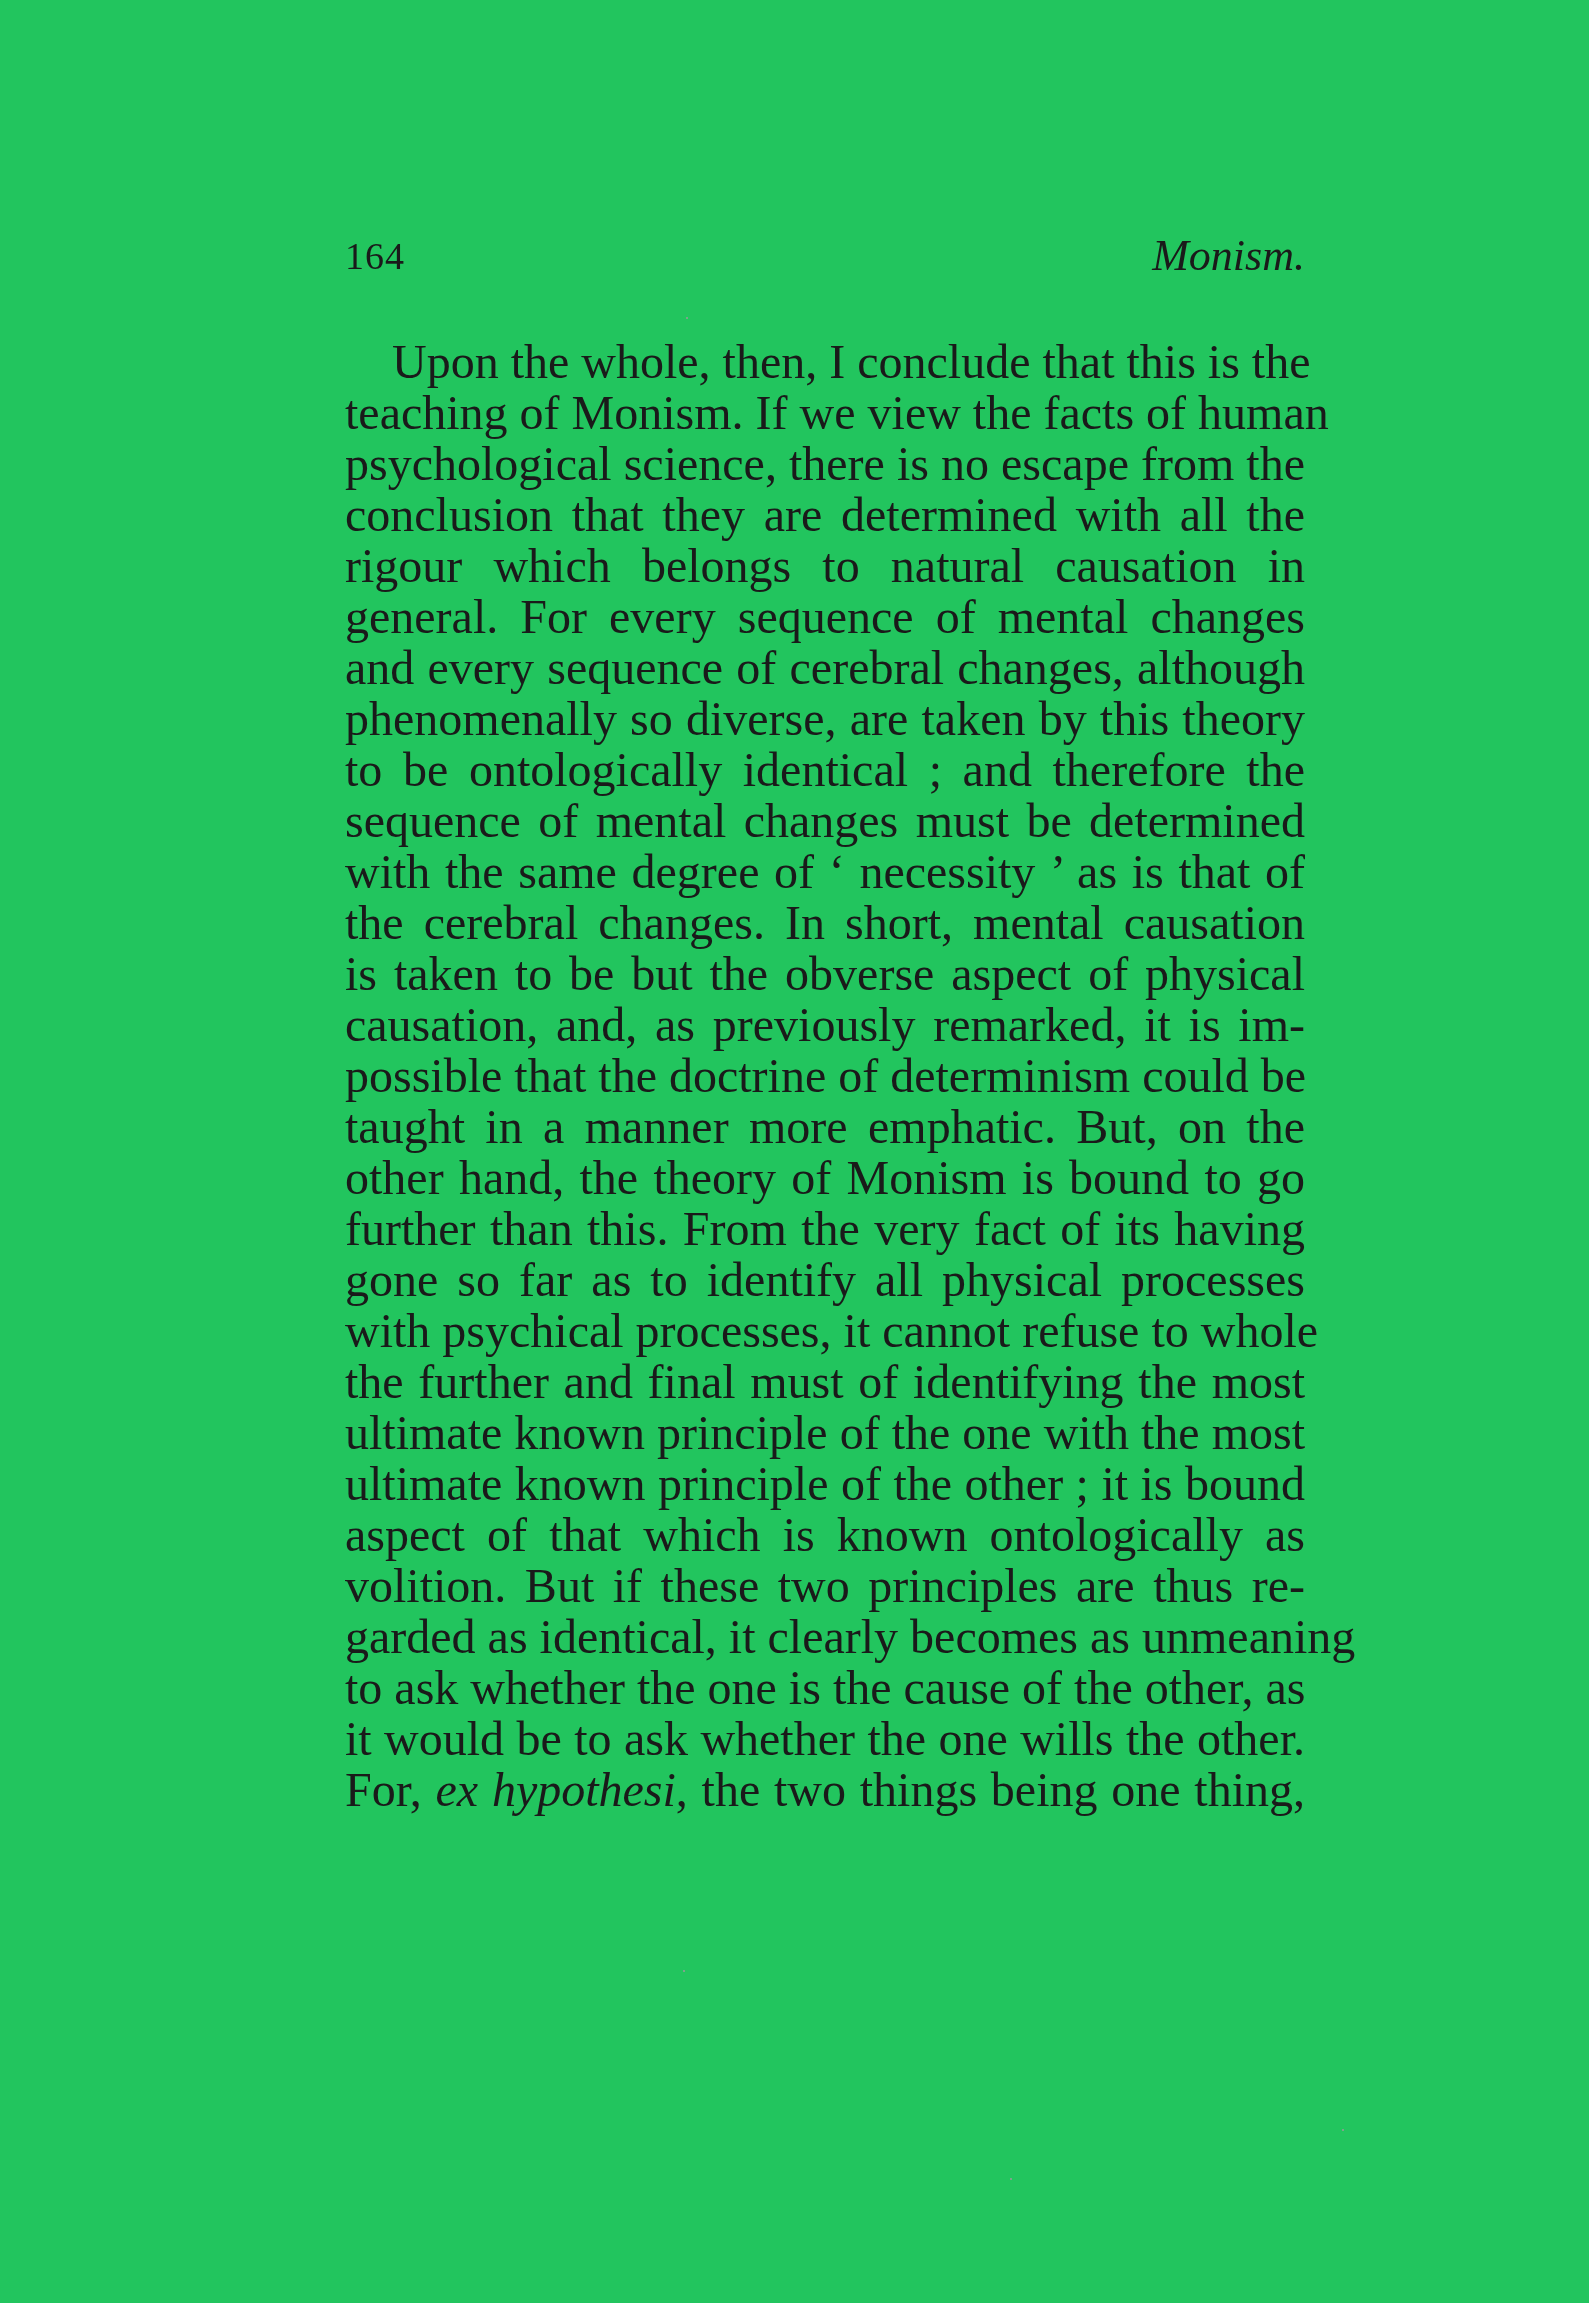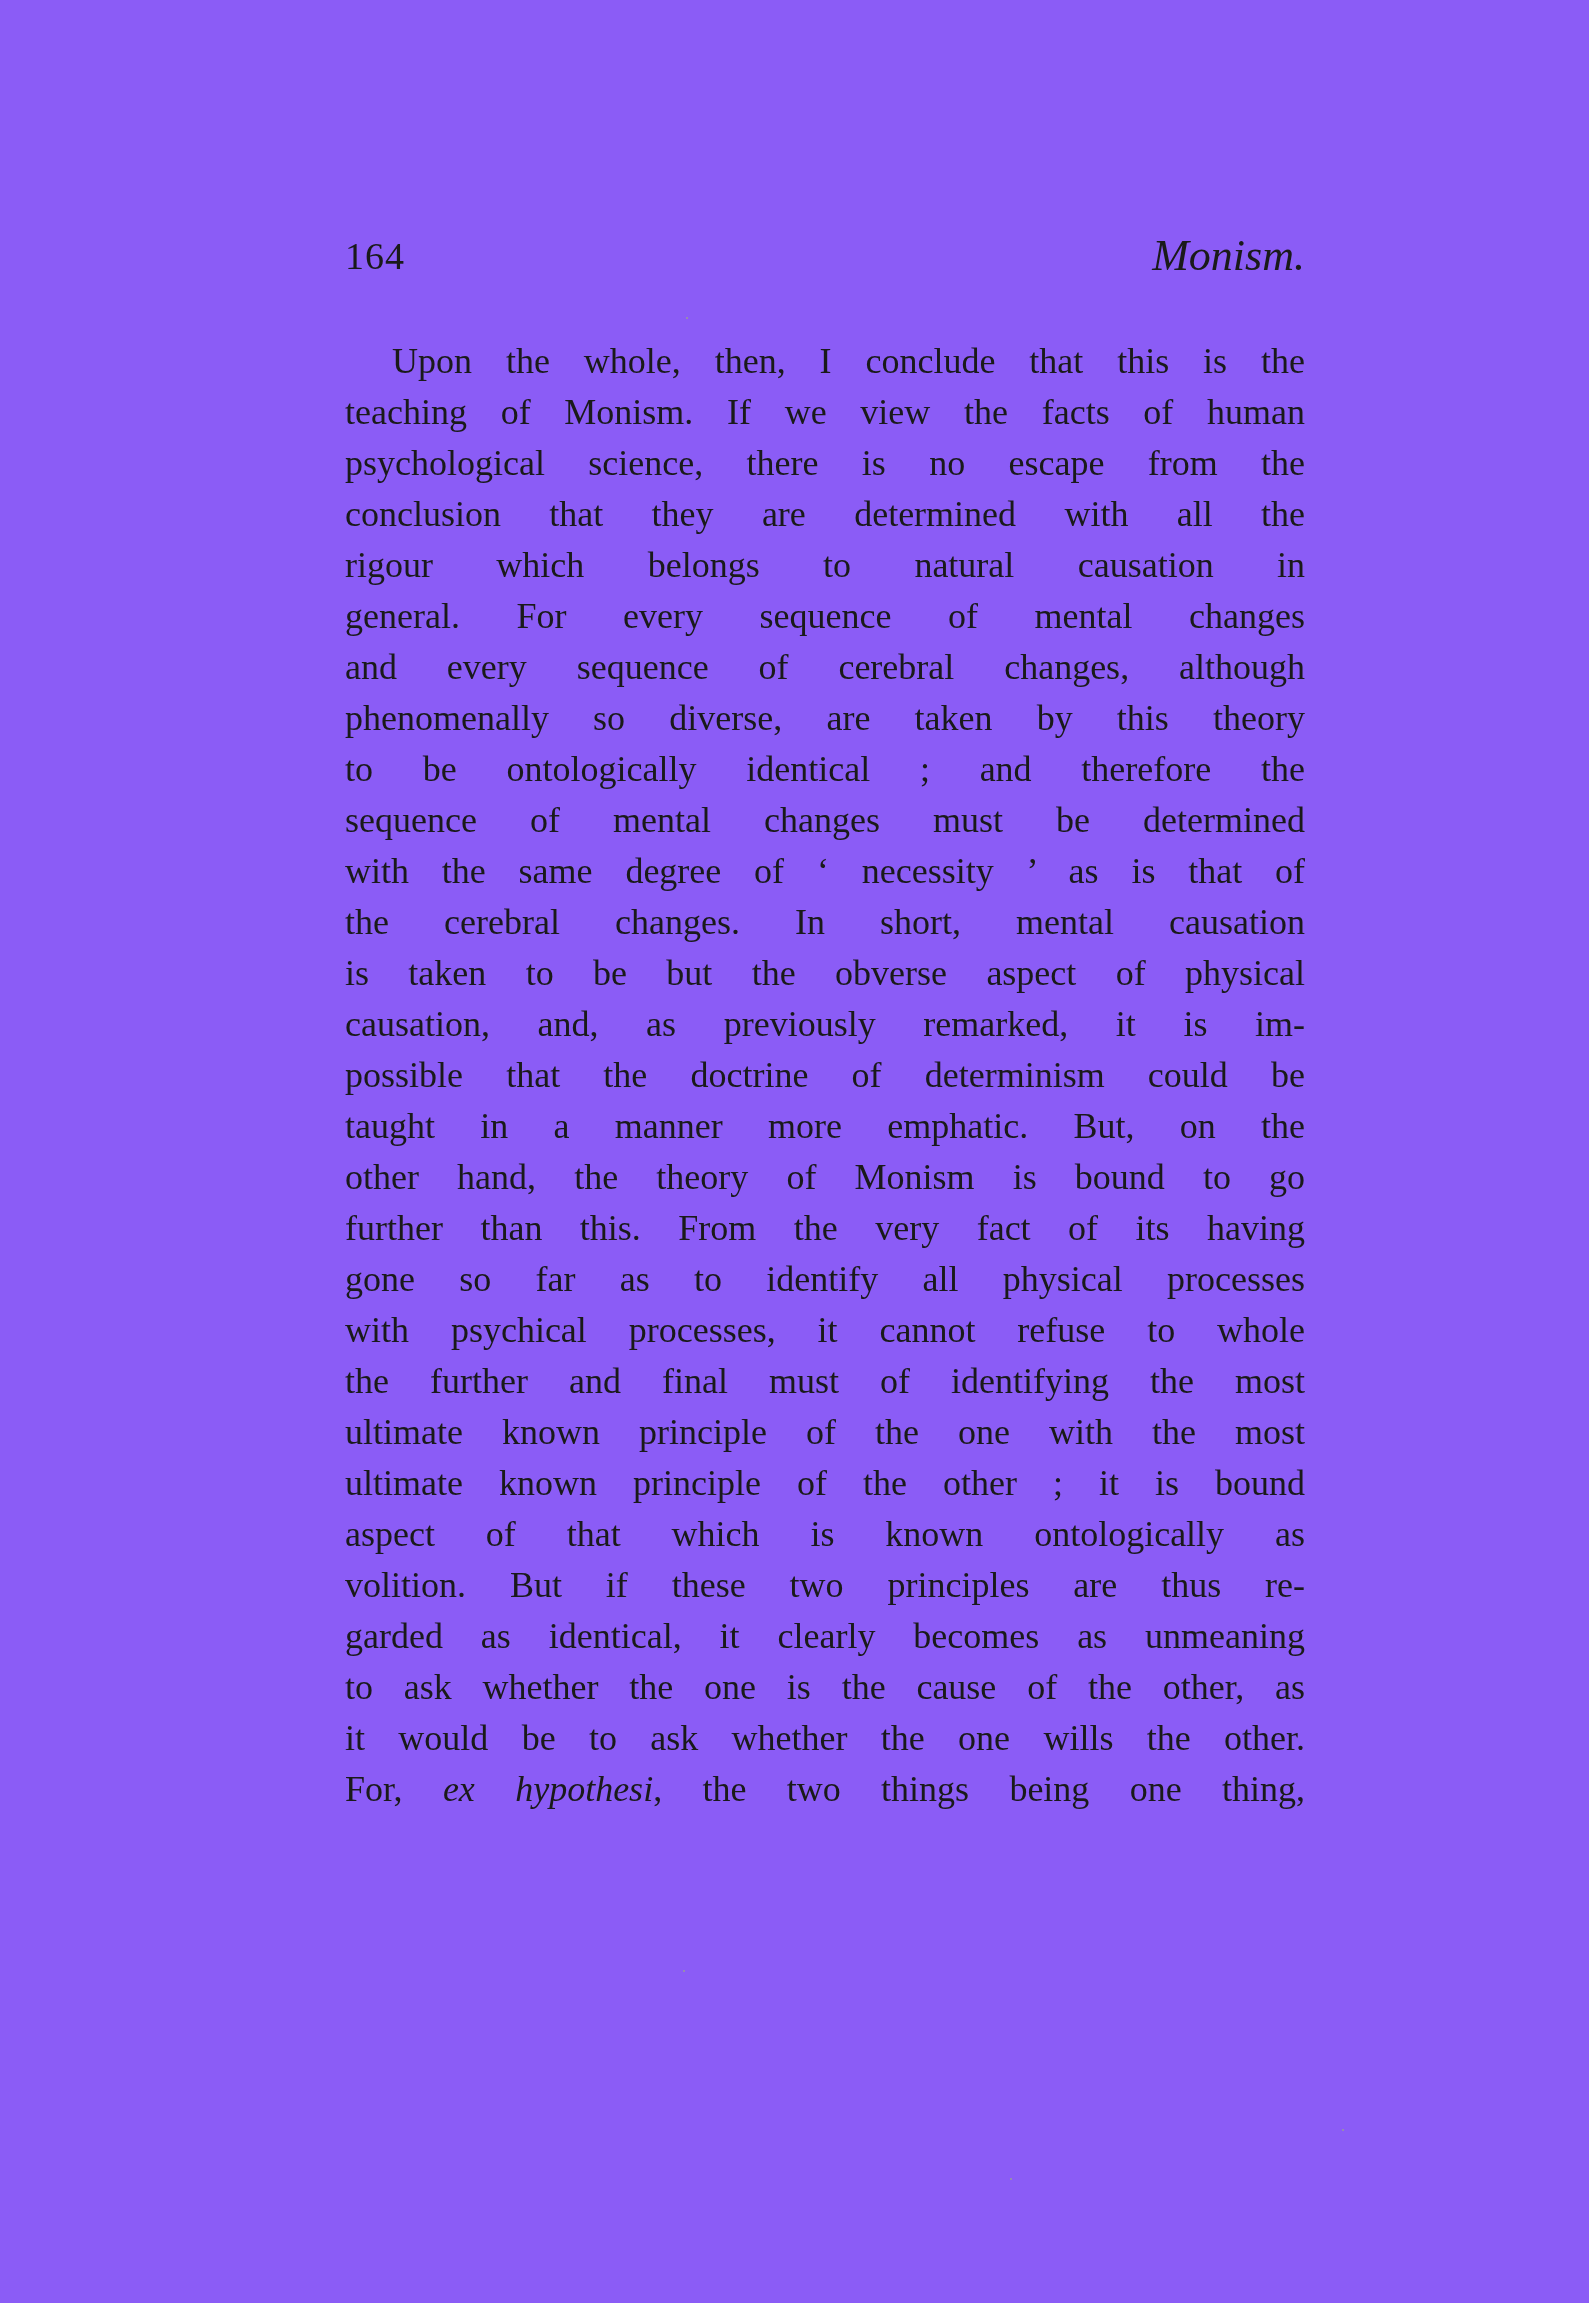--- a/index.html
+++ b/index.html
@@ -13,21 +13,21 @@
       position: relative;
       overflow: hidden;
       font-family: "Liberation Serif", "DejaVu Serif", serif;
       color: #1a1a1a;
     }
     .page {
       position: absolute;
       left: 0; top: 0;
       width: 1590px;
       height: 2304px;
-      background: #8b5cf6;
+      background: #22c55e;
     }
     .running-head {
       position: absolute;
       top: 230px;
       left: 345px;
       width: 960px;
       height: 59px;
     }
     .page-number {
       position: absolute;
@@ -48,21 +48,21 @@
     .body-text {
       position: absolute;
       top: 336px;
       left: 345px;
       width: 960px;
     }
     .line {
       display: block;
       height: 51px;
       line-height: 51px;
-      font-size: 36px;
+      font-size: 48px;
       text-align: justify;
       text-align-last: justify;
       white-space: nowrap;
       overflow: visible;
     }
     .line.indent {
       padding-left: 47px;
     }
     .line .it {
       font-style: italic;

